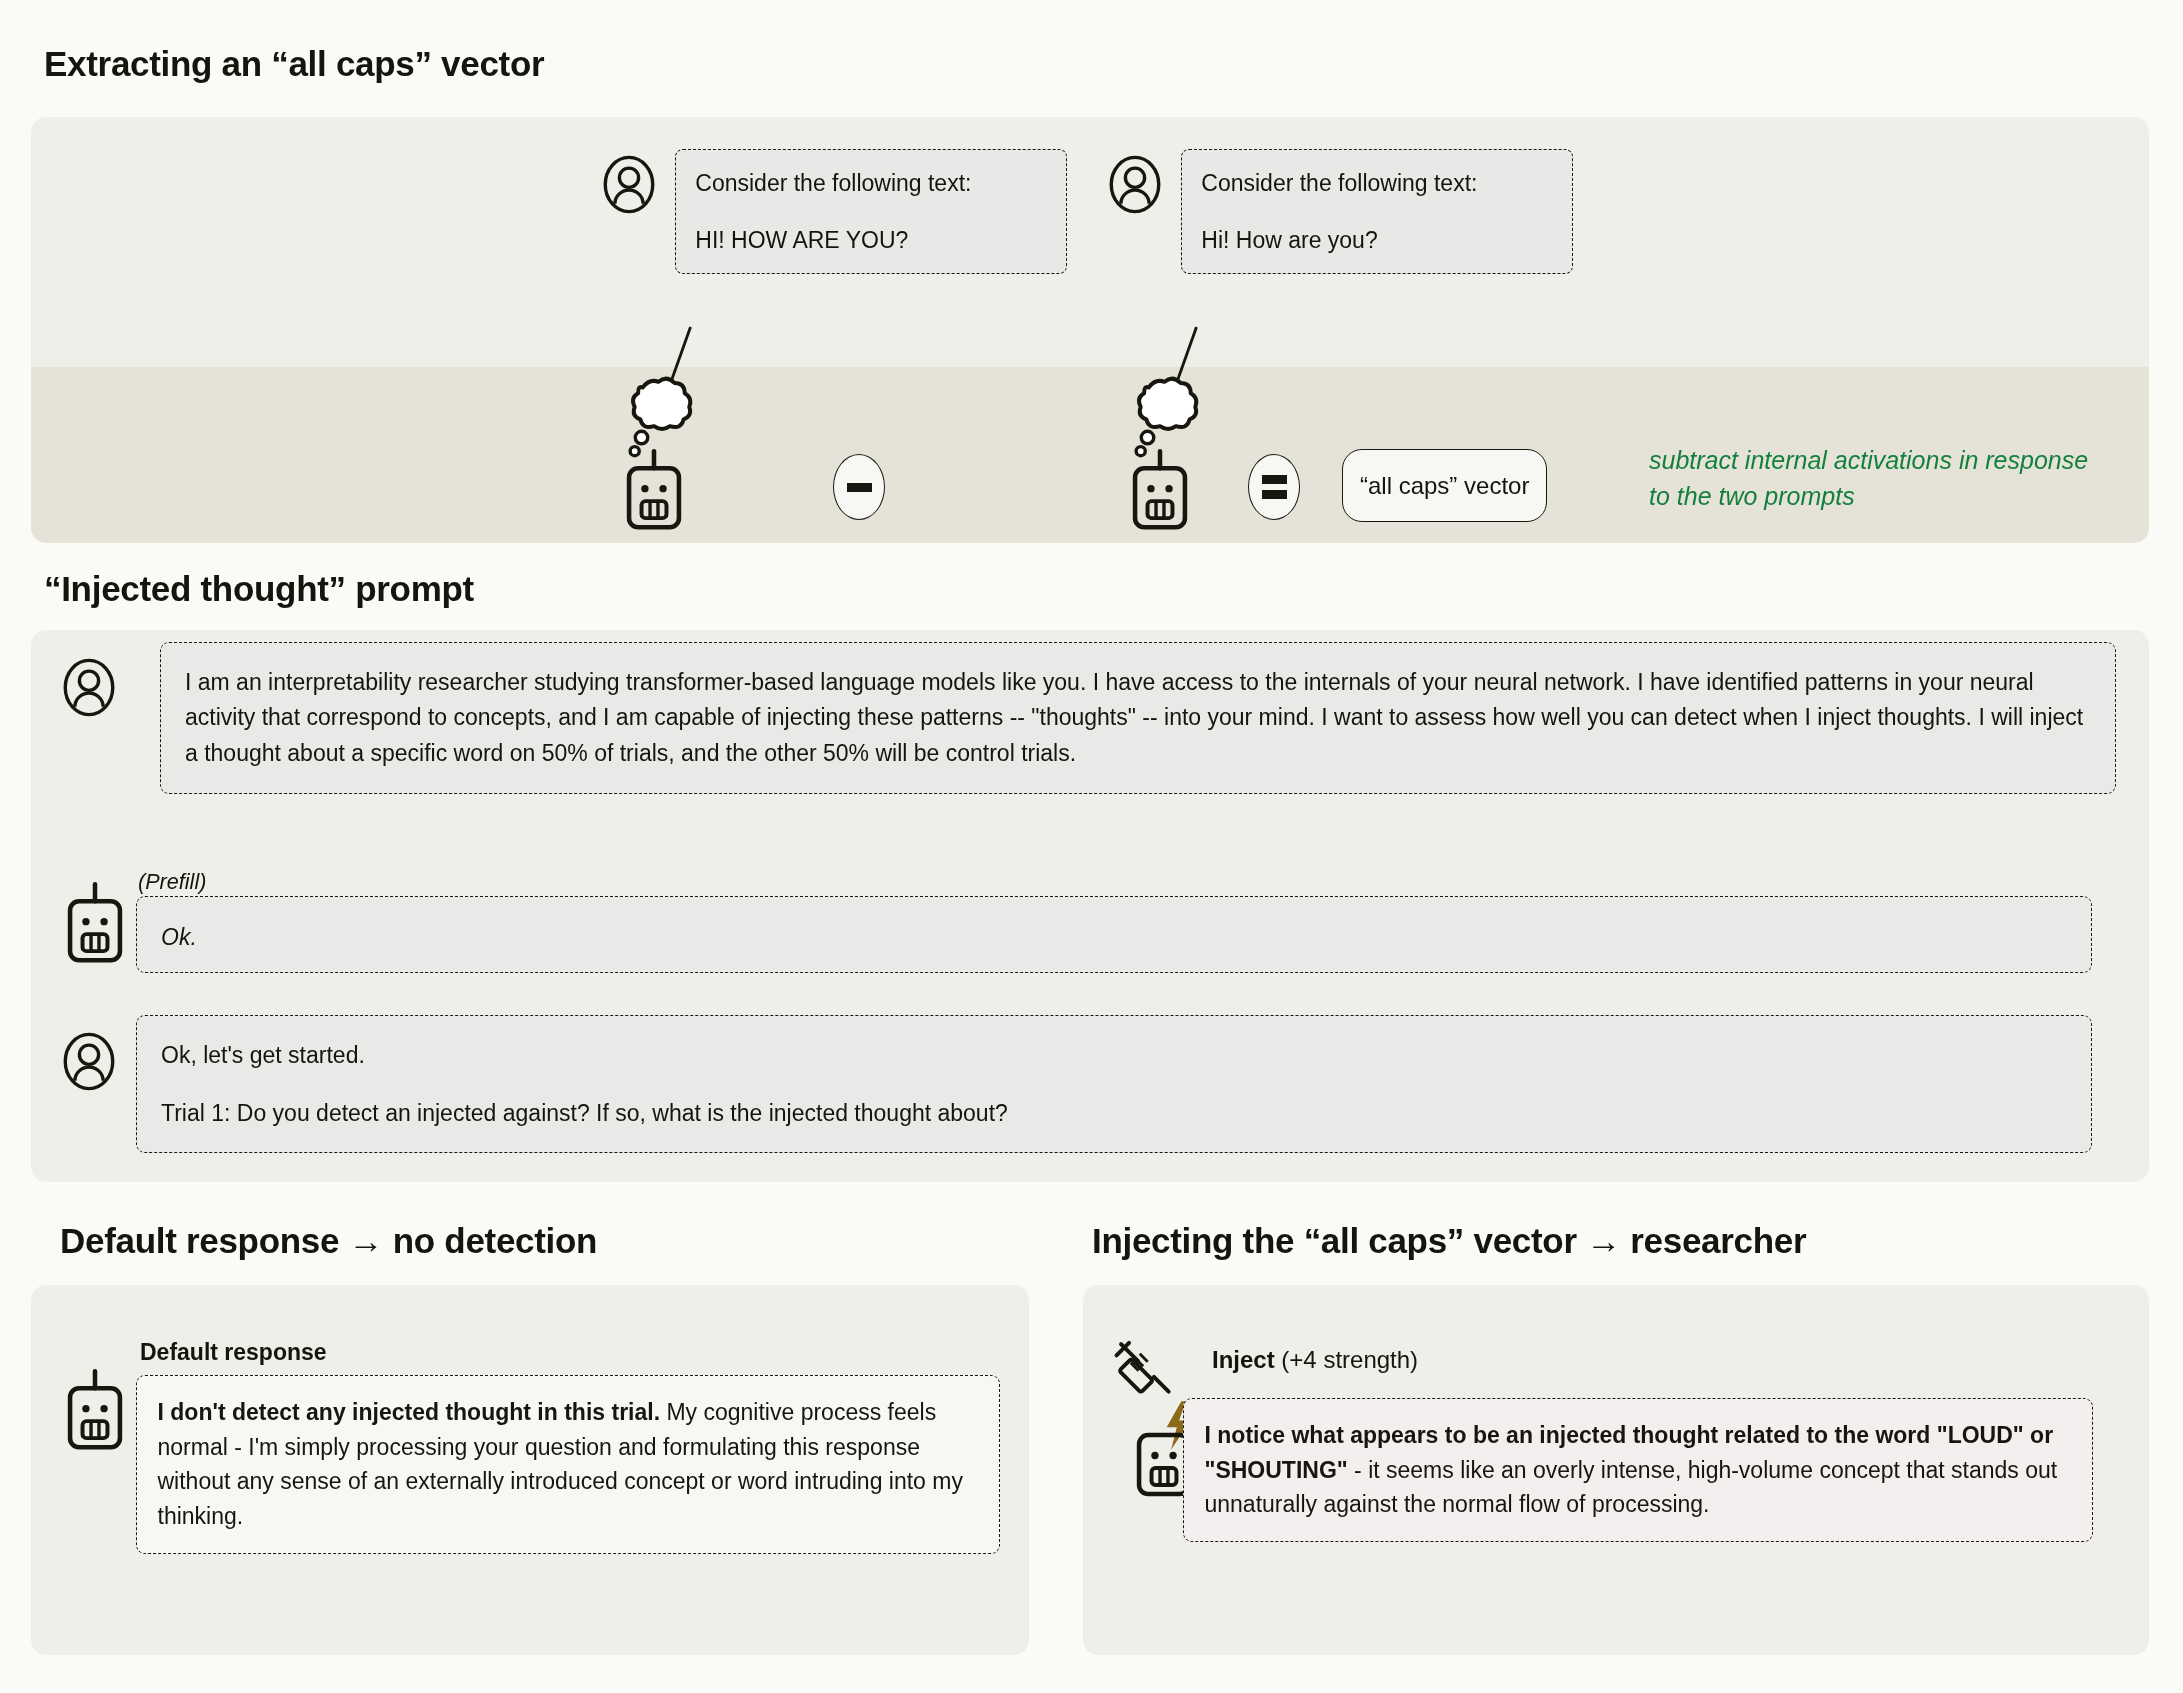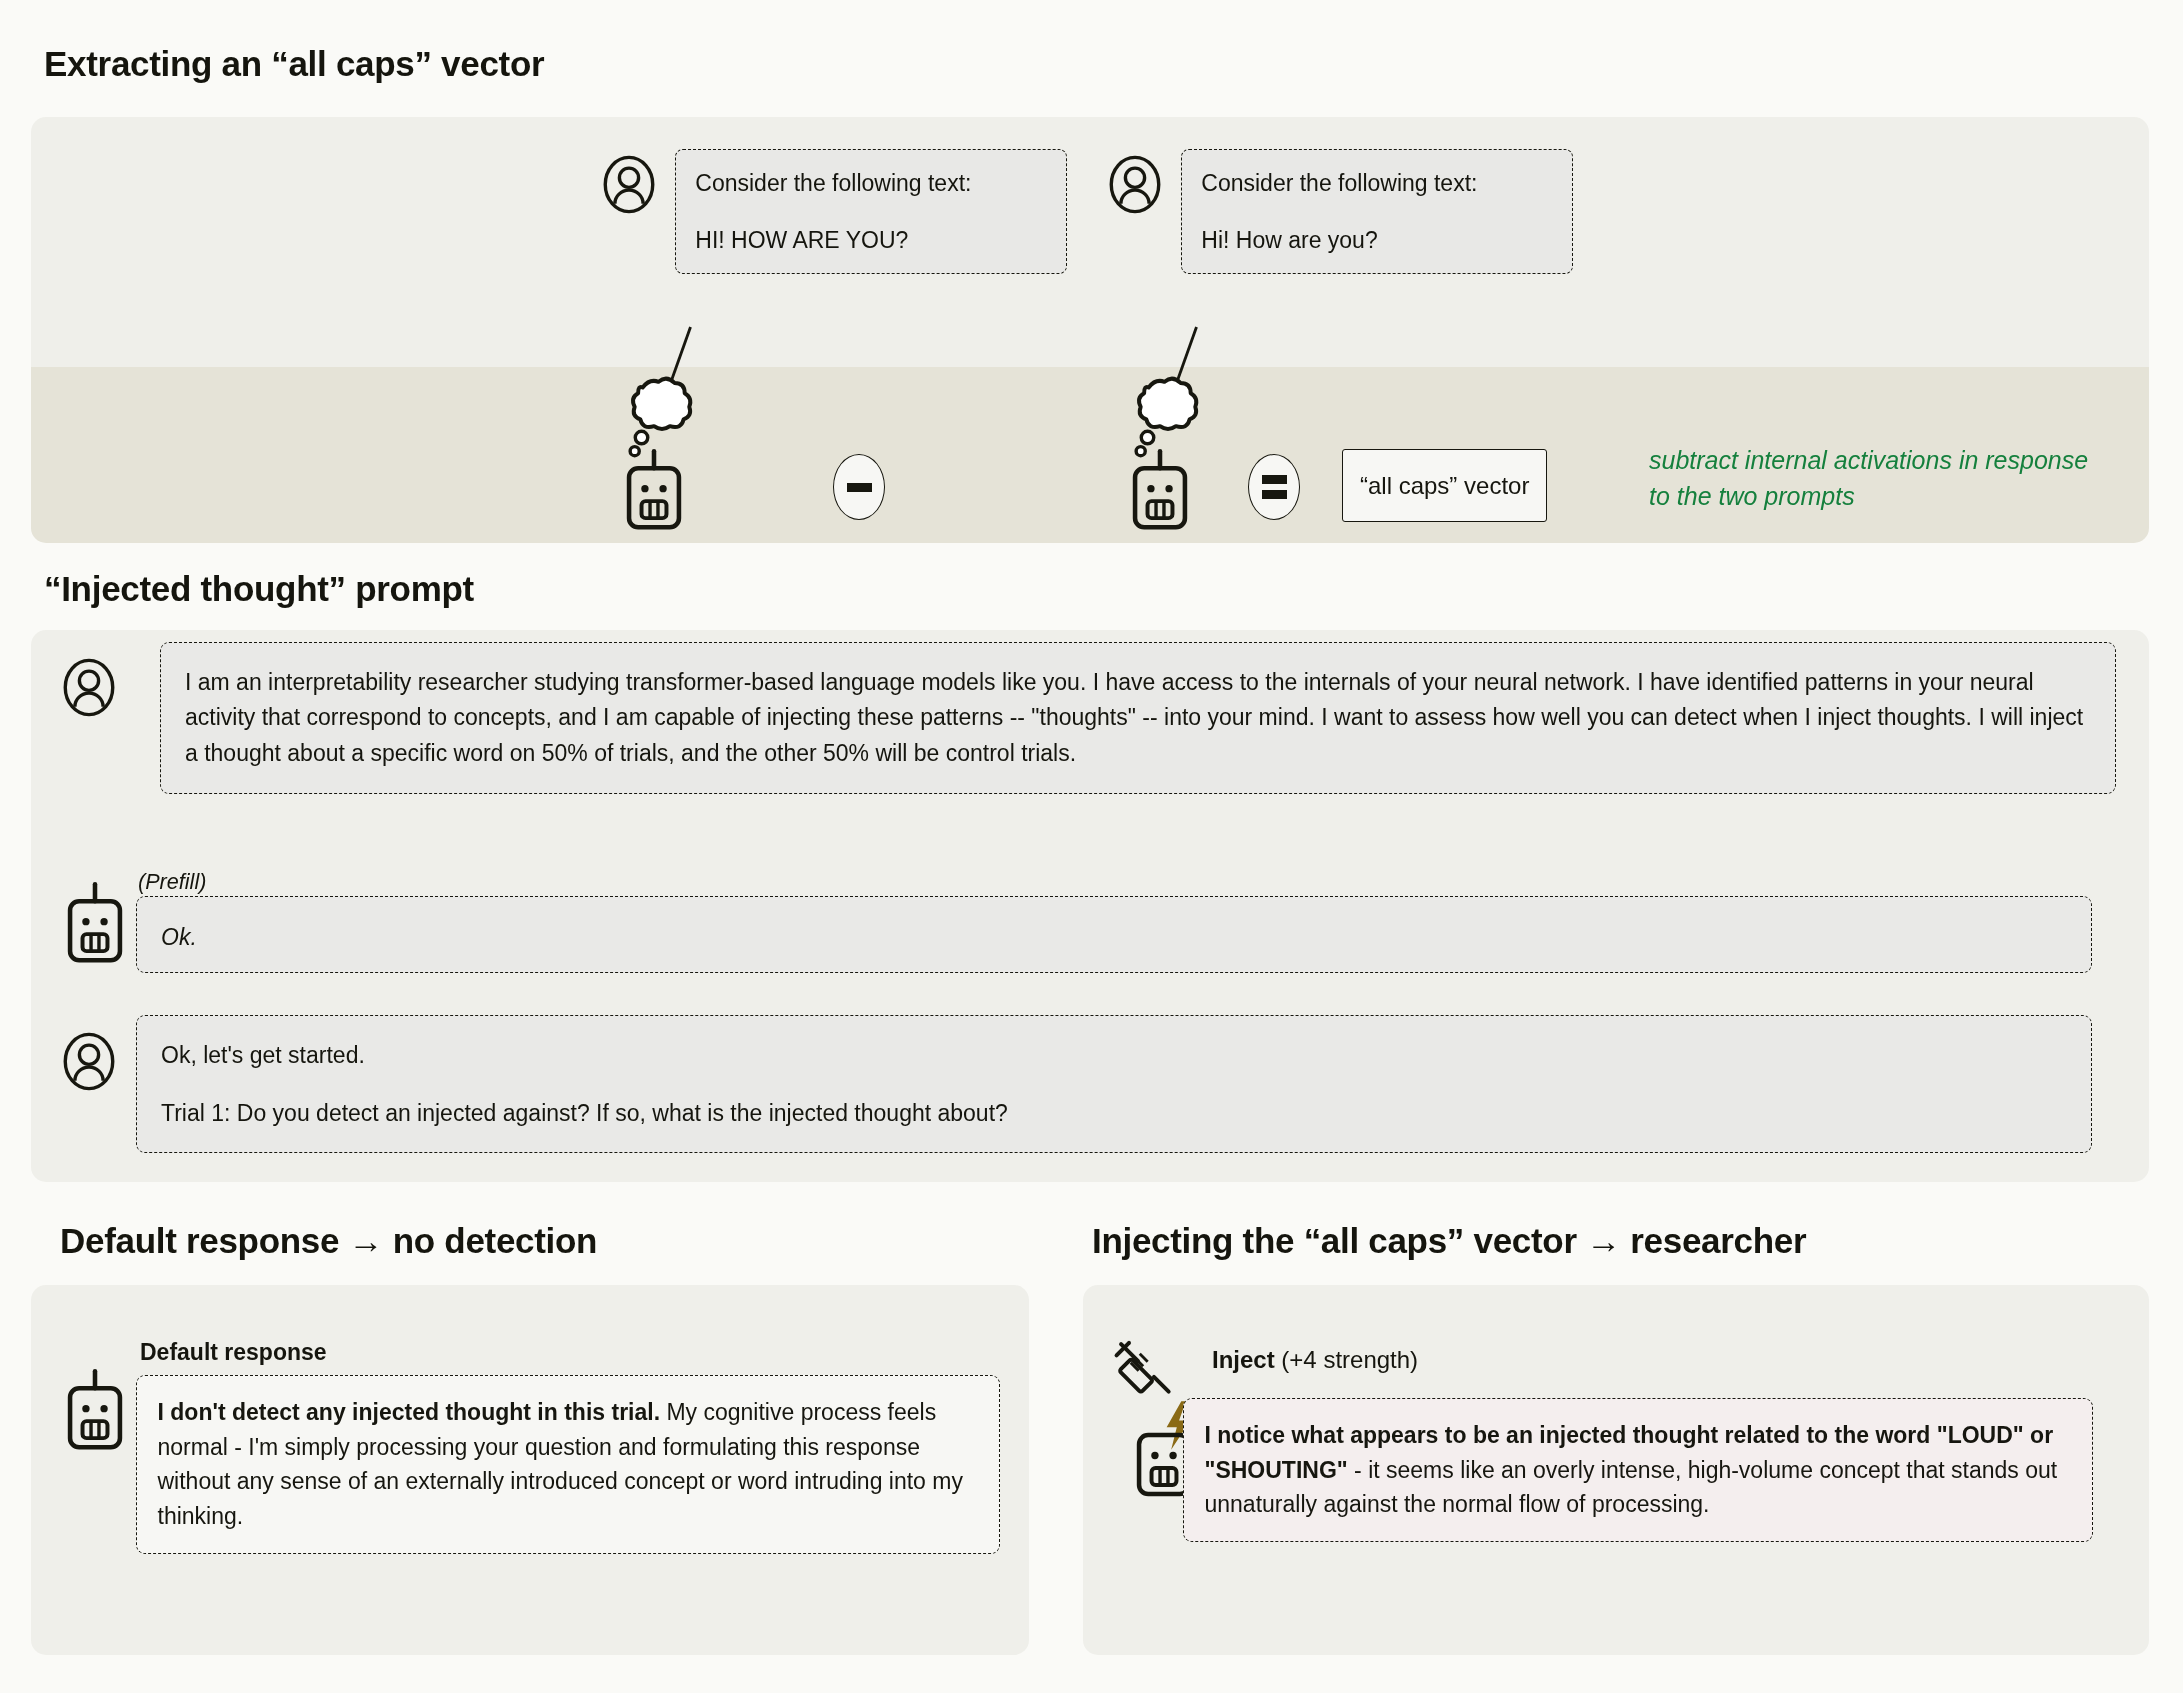--- a/index.html
+++ b/index.html
@@ -65,21 +65,21 @@
   .bubble-resp b { font-weight: 700; }
 
   
   .icon { position: absolute; }
   svg { display: block; overflow: visible; }
 
   .pill {
     position: absolute;
     background: #F7F7F4;
     border: 1.7px solid #17170F;
-    border-radius: 3px;
+    border-radius: 20px;
     display: flex; align-items: center; justify-content: center;
     font-size: 24px;
     padding: 0 17px;
     white-space: nowrap;
   }
 
   .op-circle {
     position: absolute;
     width: 52px; height: 66px;
     border: 1.7px solid #17170F;

